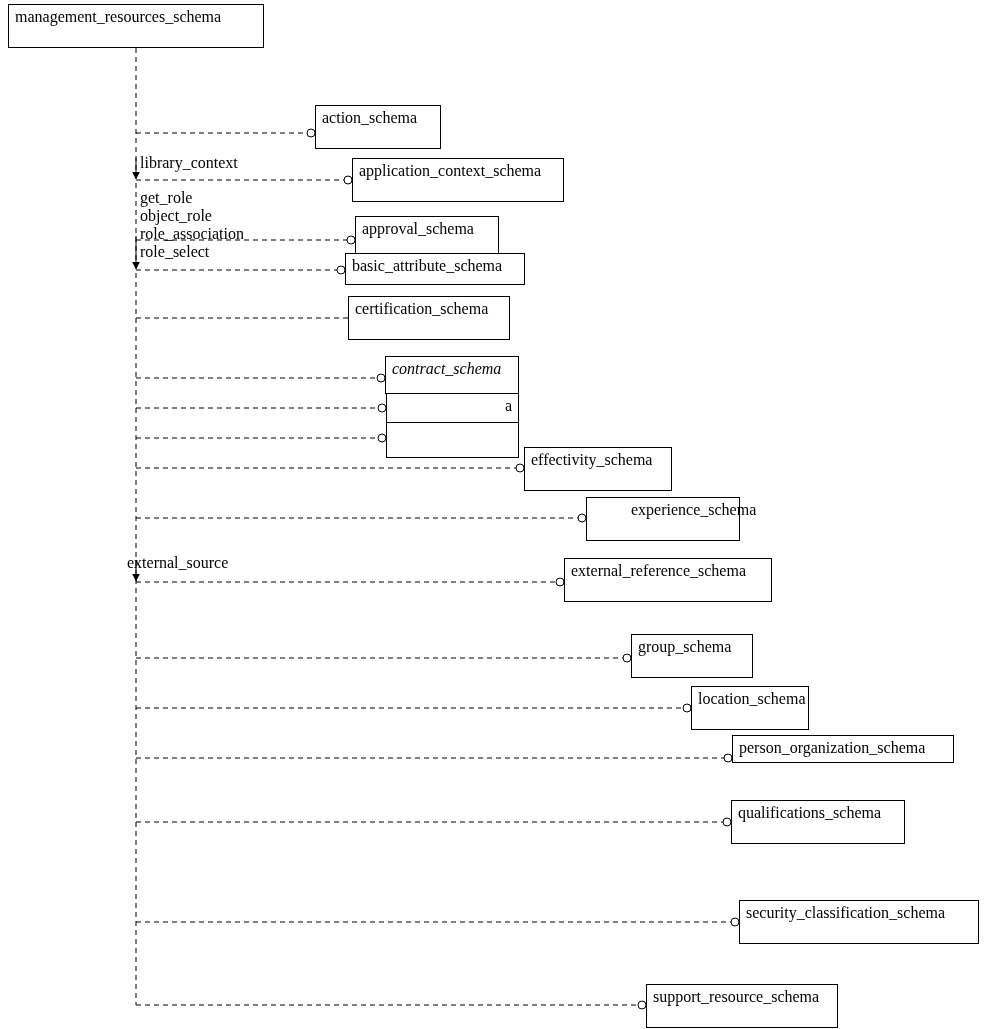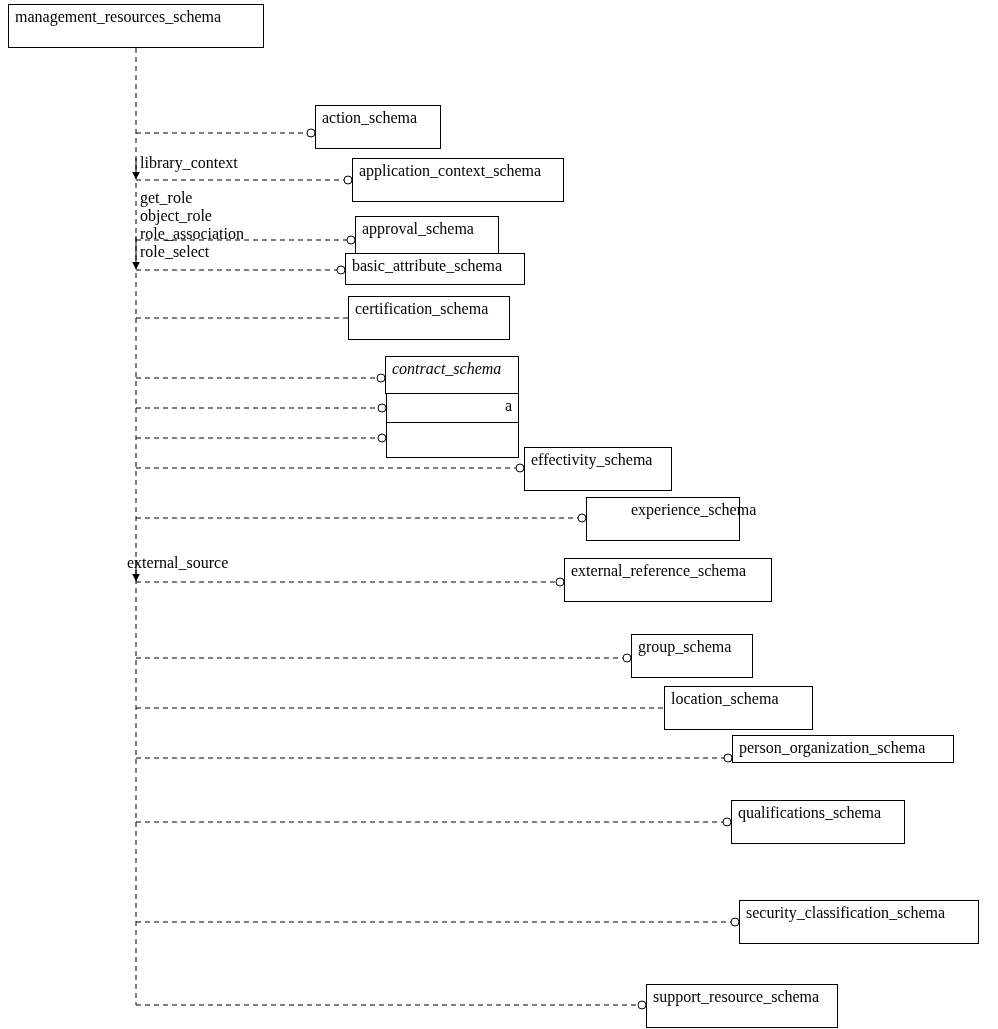--- a/index.html
+++ b/index.html
@@ -162,21 +162,21 @@
   </div>
 
   <div class="node" style="left:564px; top:558px; width:208px; height:44px;">
     <span>external_reference_schema</span>
   </div>
 
   <div class="node" style="left:631px; top:634px; width:122px; height:44px;">
     <span>group_schema</span>
   </div>
 
-  <div class="node" style="left:664px; top:686px; width:149px; height:44px;">
+  <div class="node" style="left:691px; top:686px; width:118px; height:44px;">
     <span>location_schema</span>
   </div>
 
   <div class="node" style="left:732px; top:735px; width:222px; height:28px;">
     <span>person_organization_schema</span>
   </div>
 
   <div class="node" style="left:731px; top:800px; width:174px; height:44px;">
     <span>qualifications_schema</span>
   </div>

